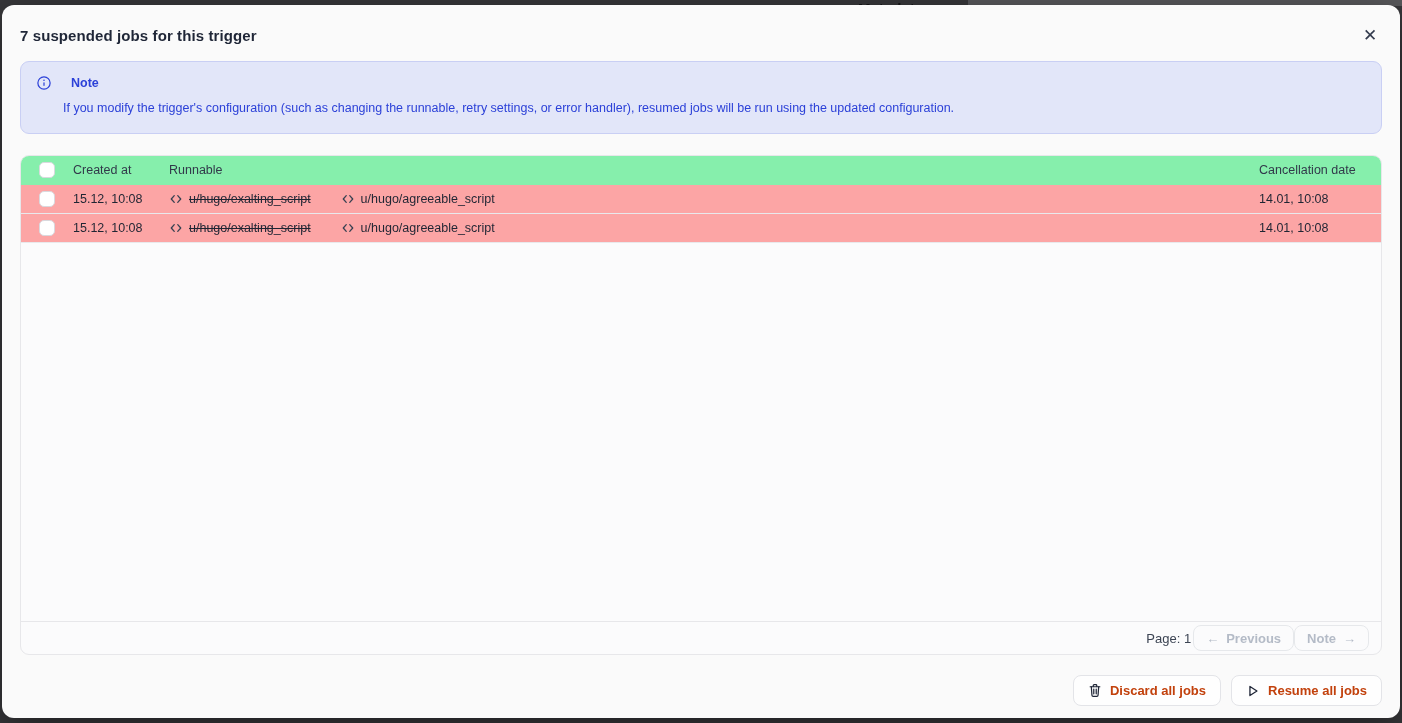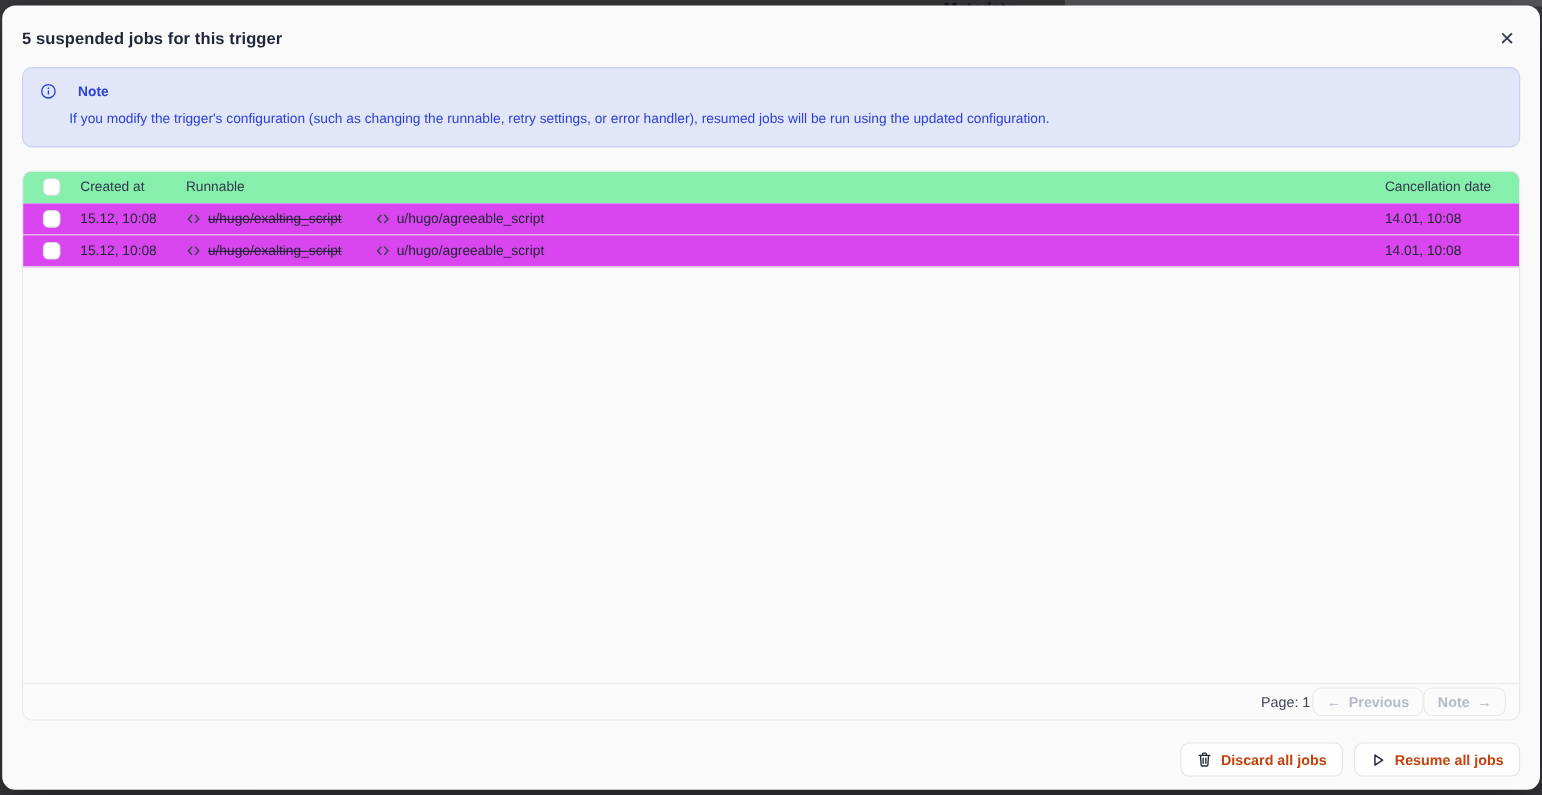--- a/index.html
+++ b/index.html
@@ -63,21 +63,21 @@
     display: flex; align-items: center;
     background: #86efac;
     height: 29px;
     font-size: 12.5px; color: #31394a;
   }
   .t-row {
     display: flex; align-items: center;
     height: 29px;
     border-bottom: 1px solid #e9e9ec;
     font-size: 12.5px; color: #1f2533;
-    background: #d946ef;
+    background: #fca5a5;
   }
   .col-check { width: 52px; display: flex; align-items: center; justify-content: center; flex: none; }
   .col-created { width: 96px; flex: none; }
   .col-runnable { flex: 1; display: flex; align-items: center; gap: 6px; }
   .col-cancel { width: 122px; flex: none; }
   .checkbox {
     width: 16px; height: 16px; border-radius: 5px;
     border: 1px solid #d9d9de; background: #fff;
     cursor: pointer; appearance: none; -webkit-appearance: none;
   }
@@ -119,21 +119,21 @@
 <body>
 
 <div class="backdrop">
   <div class="backdrop-light-seg"></div>
   <div class="backdrop-clipped-text">Metadata</div>
 </div>
 
 <div class="modal">
 
   <div class="modal-header">
-    <div class="modal-title">5 suspended jobs for this trigger</div>
+    <div class="modal-title">7 suspended jobs for this trigger</div>
     <button class="close-btn">
       <span style="font-size:17px; line-height:1;">✕</span>
     </button>
   </div>
 
   <div class="note-banner">
     <div class="note-head">
       <span class="info-icon">
         <svg width="14" height="14" viewBox="0 0 16 16" fill="none">
           <circle cx="8" cy="8" r="7" stroke="#2c41d8" stroke-width="1.4"></circle>

